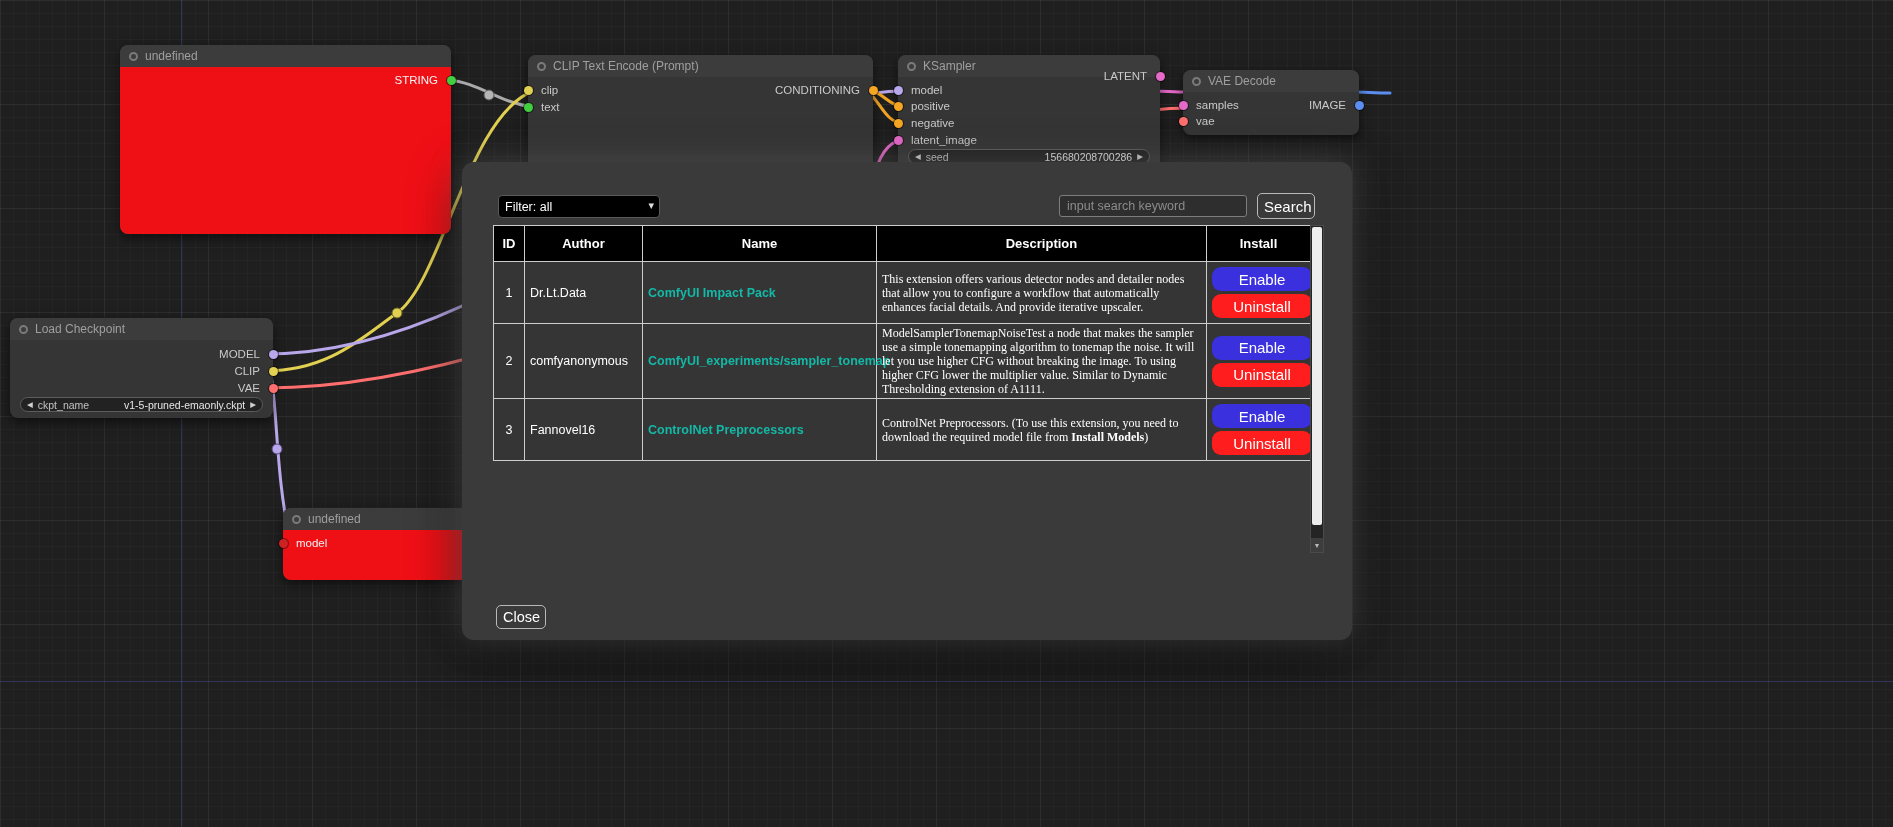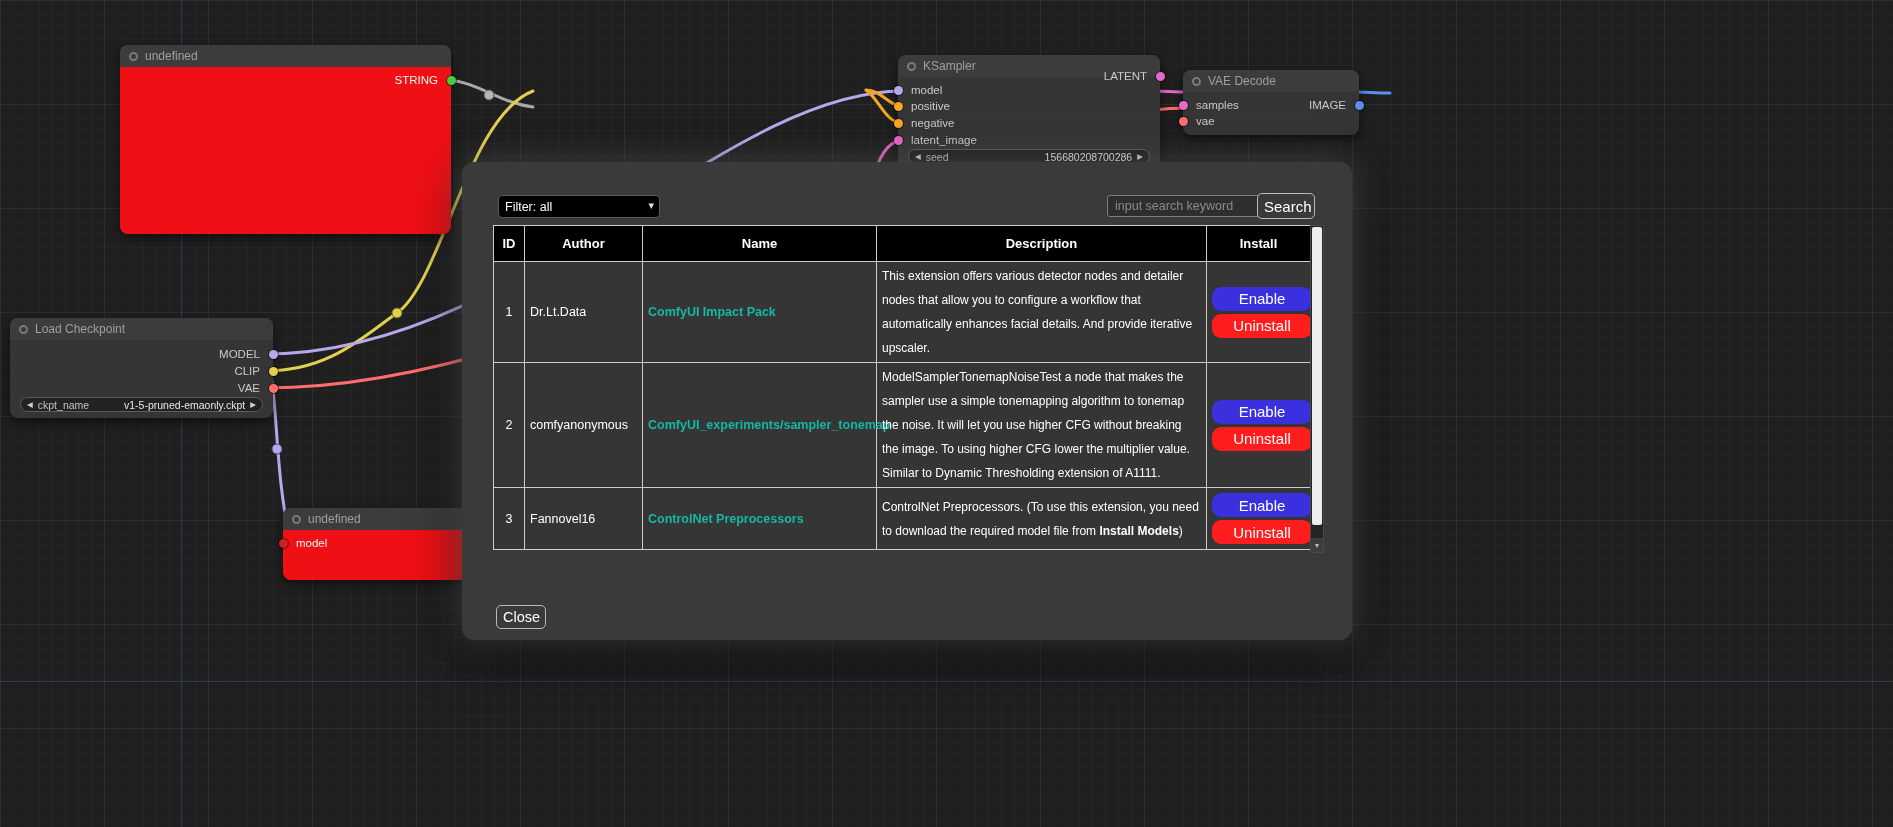--- a/index.html
+++ b/index.html
@@ -61,35 +61,35 @@
   .filter-select {
     appearance:none; -webkit-appearance:none;
     width:100%; height:100%; background:#000; color:#fff; border:1px solid #5a5a5a;
     border-radius:4px; font-size:12.5px; padding:0 18px 0 6px;
     font-family:"Liberation Sans", sans-serif;
   }
   .select-caret { position:absolute; right:6px; top:4px; color:#ddd; font-size:11px; pointer-events:none; }
   .search-input {
     position:absolute; left:597px; top:33px; width:188px; height:22px;
     background:#2e2e2e; border:1px solid #7d7d7d; border-radius:3px;
-    color:#ddd; font-size:12.5px; padding:0 7px; font-family:"Liberation Sans", sans-serif;margin-left:48px;
+    color:#ddd; font-size:12.5px; padding:0 7px; font-family:"Liberation Sans", sans-serif;
   }
   .search-input::placeholder { color:#8b8b8b; }
   .btn { background:#3a3a3a; border:1px solid #b9b9b9; border-radius:5px; color:#fff; cursor:pointer; font-family:"Liberation Sans", sans-serif; }
   .btn-search { position:absolute; left:795px; top:31px; width:58px; height:26px; font-size:15px; }
   .btn-close  { position:absolute; left:34px; top:443px; width:50px; height:24px; font-size:14.5px; }
 
   table.mgr { position:absolute; left:31px; top:63px; width:817px; border-collapse:collapse; table-layout:fixed; font-size:12.5px; }
   table.mgr th {
     background:#000; color:#fff; border:1px solid #cdcdcd; font-weight:bold;
     font-size:13px; padding:10px 4px; height:19px;
   }
   table.mgr td { background:#353535; border:1px solid #cdcdcd; padding:2px 5px; vertical-align:middle; }
   td.cell-id { text-align:center; }
-  td.cell-desc { vertical-align:top; font-size:12px; line-height:24px; padding:2px 4px; }
+  td.cell-desc { vertical-align:top; font-size:12px; line-height:14px; padding:2px 4px;font-family:Liberation Serif, serif; }
   td.cell-install { text-align:center; padding:2px 2px; }
   .pack-link { color:#14b8a6; font-weight:bold; text-decoration:none; }
   .btn-enable, .btn-uninstall {
     display:block; width:100px; height:24px; margin:3px auto; border:none;
     border-radius:9px; color:#fff; font-size:15px; cursor:pointer;
     font-family:"Liberation Sans", sans-serif;
   }
   .btn-enable { background:#3a30dd; }
   .btn-uninstall { background:#ff1d1d; }
 
@@ -126,20 +126,38 @@
       <span>undefined</span>
     </div>
     <div class="node-body red">
       <div class="slot out" style="top:5px;">
         <span class="white">STRING</span>
         <span class="dot" style="background:#3fcf3f;"></span>
       </div>
     </div>
   </div>
 
+  <div class="node" style="left:528px;top:55px;width:345px;height:175px;">
+    <div class="node-header">
+      <span class="collapse-dot"></span>
+      <span>CLIP Text Encode (Prompt)</span>
+    </div>
+    <div class="slot in" style="top:27px;">
+      <span class="dot" style="background:#e2d051;"></span>
+      <span>clip</span>
+    </div>
+    <div class="slot in" style="top:44px;">
+      <span class="dot" style="background:#3fcf3f;"></span>
+      <span>text</span>
+    </div>
+    <div class="slot out" style="top:27px;">
+      <span>CONDITIONING</span>
+      <span class="dot" style="background:#f5a623;"></span>
+    </div>
+  </div>
 
   <div class="node" style="left:898px;top:55px;width:262px;height:160px;">
     <div class="node-header">
       <span class="collapse-dot"></span>
       <span>KSampler</span>
     </div>
     <div class="slot in" style="top:27px;">
       <span class="dot" style="background:#b8a7ea;"></span>
       <span>model</span>
     </div>

